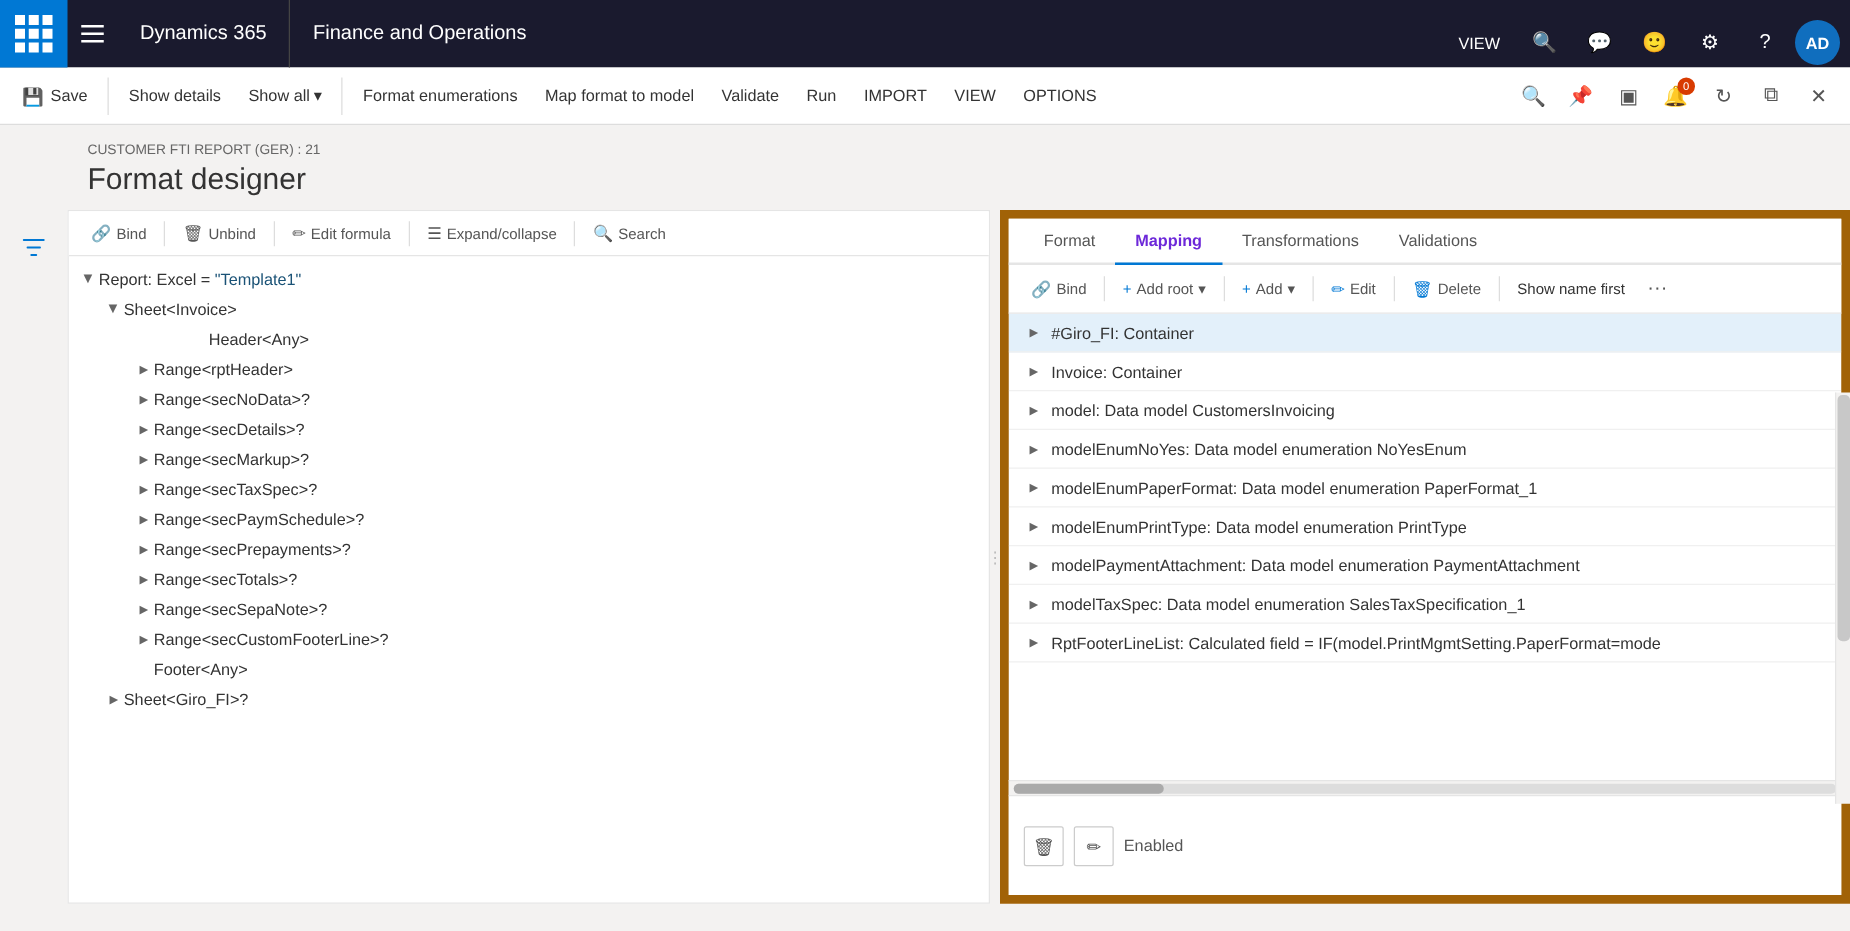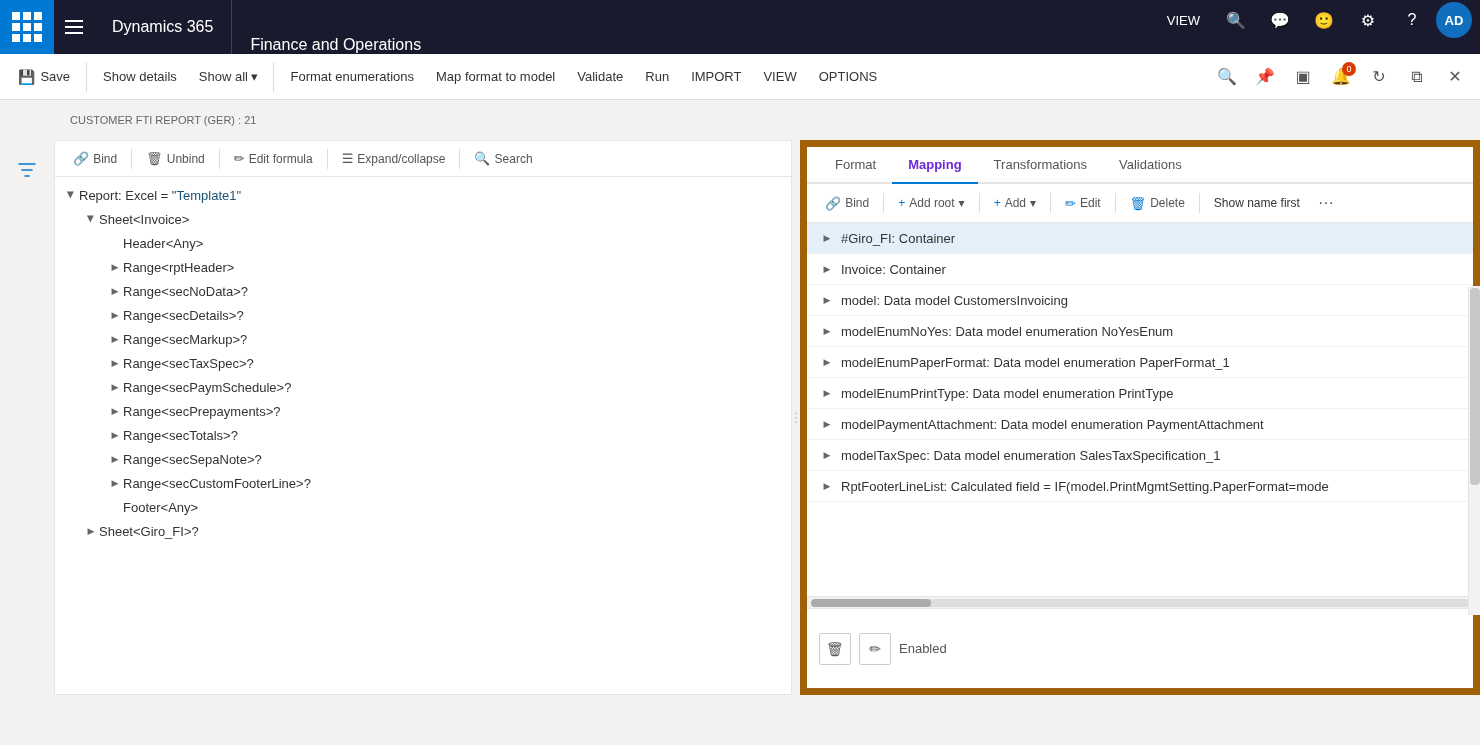--- a/index.html
+++ b/index.html
@@ -1,20 +1,20 @@
 <!DOCTYPE html>
 <html><head>
   <meta charset="utf-8">
   <style>
     * { box-sizing: border-box; margin: 0; padding: 0; }
     body { font-family: 'Segoe UI', Arial, sans-serif; font-size: 13px; background: #f3f2f1; overflow: hidden; width: 1480px; height: 745px; }
 
     
     .top-bar {
-      display: flex; align-items: flex-start; height: 54px;
+      display: flex; align-items: flex-end; height: 54px;
       background: #1a1a2e; color: #fff;
     }
     .top-bar-waffle {
       width: 54px; height: 54px; display: flex; align-items: center; justify-content: center;
       background: #0078d4; cursor: pointer; flex-shrink: 0;
     }
     .waffle-grid { display: grid; grid-template-columns: repeat(3,8px); gap: 3px; }
     .waffle-dot { width: 8px; height: 8px; background: #fff; }
     .top-bar-dynamics {
       padding: 0 18px; font-size: 16px; font-weight: 400; color: #fff;
@@ -260,20 +260,21 @@
       <span style="position:absolute;top:2px;right:2px;background:#d83b01;color:#fff;font-size:9px;border-radius:50%;width:14px;height:14px;display:flex;align-items:center;justify-content:center;">0</span>
     </div>
     <div class="tb-icon">↻</div>
     <div class="tb-icon">⧉</div>
     <div class="tb-icon">✕</div>
   </div>
 </div>
 
 <div class="page-header">
   <div class="breadcrumb">CUSTOMER FTI REPORT (GER) : 21</div>
+  <div class="page-title">Format designer</div>
 </div>
 
 <div style="display:flex; height:calc(745px - 54px - 46px - 90px); position:relative;">
 
   <div style="width:54px; flex-shrink:0; background:#f3f2f1; display:flex; flex-direction:column; align-items:center; padding-top:10px;">
     <div class="filter-icon">
       <svg width="20" height="20" viewBox="0 0 20 20" fill="none">
         <path d="M2 4h16M5 10h10M8 16h4" stroke="#0078d4" stroke-width="1.5" stroke-linecap="round"></path>
       </svg>
     </div>
@@ -313,21 +314,21 @@
       <div class="tree-item" style="padding-left:8px;">
         <span class="tree-arrow expanded">▶</span>
         <span class="tree-label">Report: Excel = <span style="color:#1a5276;">"Template1"</span></span>
       </div>
 
       <div class="tree-item" style="padding-left:28px;">
         <span class="tree-arrow expanded">▶</span>
         <span class="tree-label">Sheet&lt;Invoice&gt;</span>
       </div>
 
-      <div class="tree-item" style="padding-left:52px;">
+      <div class="tree-item" style="padding-left:52px;gap:44px;">
         <span class="tree-arrow" style="width:16px;"></span>
         <span class="tree-label">Header&lt;Any&gt;</span>
       </div>
 
       <div class="tree-item" style="padding-left:52px;">
         <span class="tree-arrow">▶</span>
         <span class="tree-label">Range&lt;rptHeader&gt;</span>
       </div>
       <div class="tree-item" style="padding-left:52px;">
         <span class="tree-arrow">▶</span>

